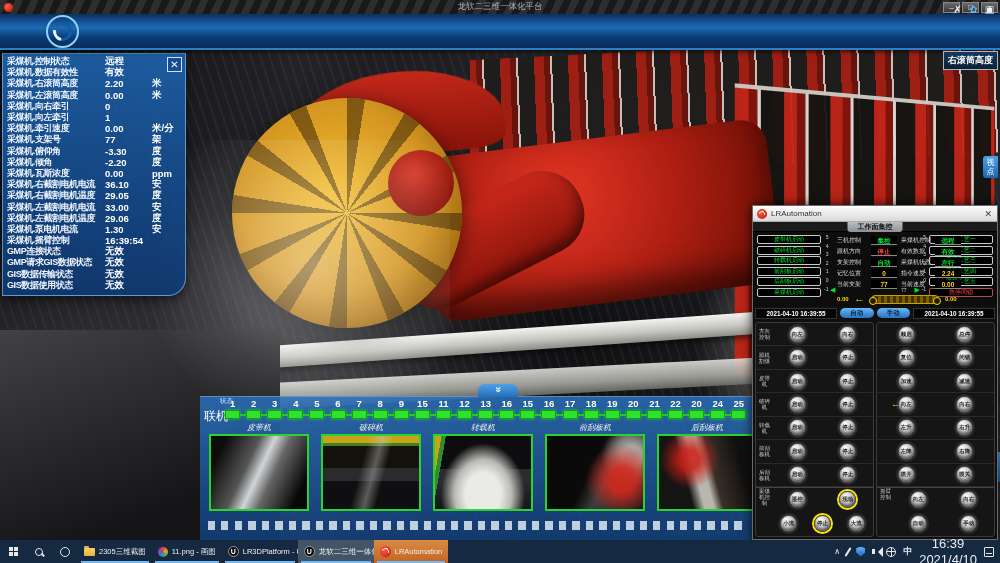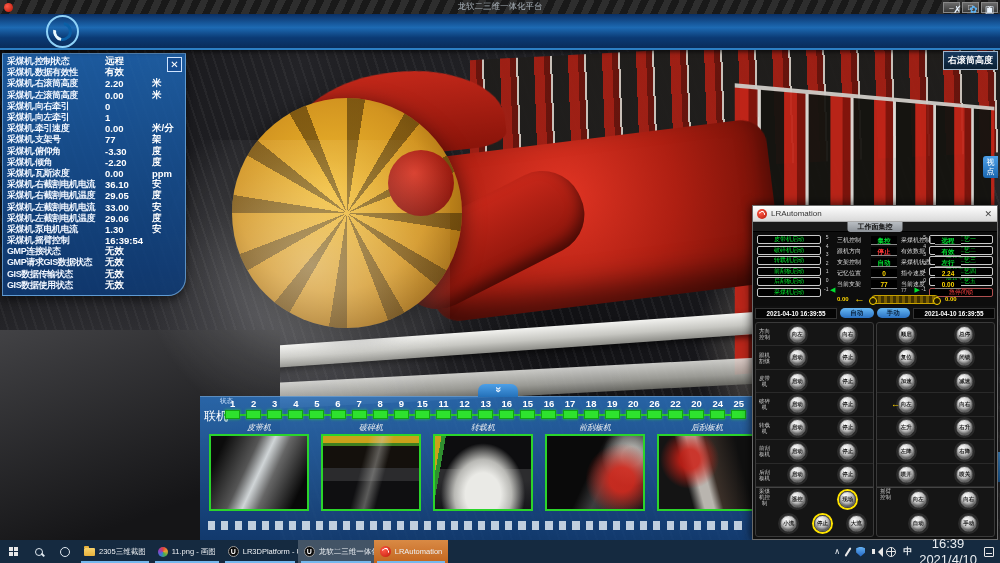--- a/index.html
+++ b/index.html
@@ -698,21 +698,21 @@
         </div>
         <div class="chan">
           <div class="chan-num">19</div>
           <div class="chan-sq"></div>
         </div>
         <div class="chan">
           <div class="chan-num">20</div>
           <div class="chan-sq"></div>
         </div>
         <div class="chan">
-          <div class="chan-num">26</div>
+          <div class="chan-num">21</div>
           <div class="chan-sq"></div>
         </div>
         <div class="chan">
           <div class="chan-num">22</div>
           <div class="chan-sq"></div>
         </div>
         <div class="chan">
           <div class="chan-num">20</div>
           <div class="chan-sq"></div>
         </div>

